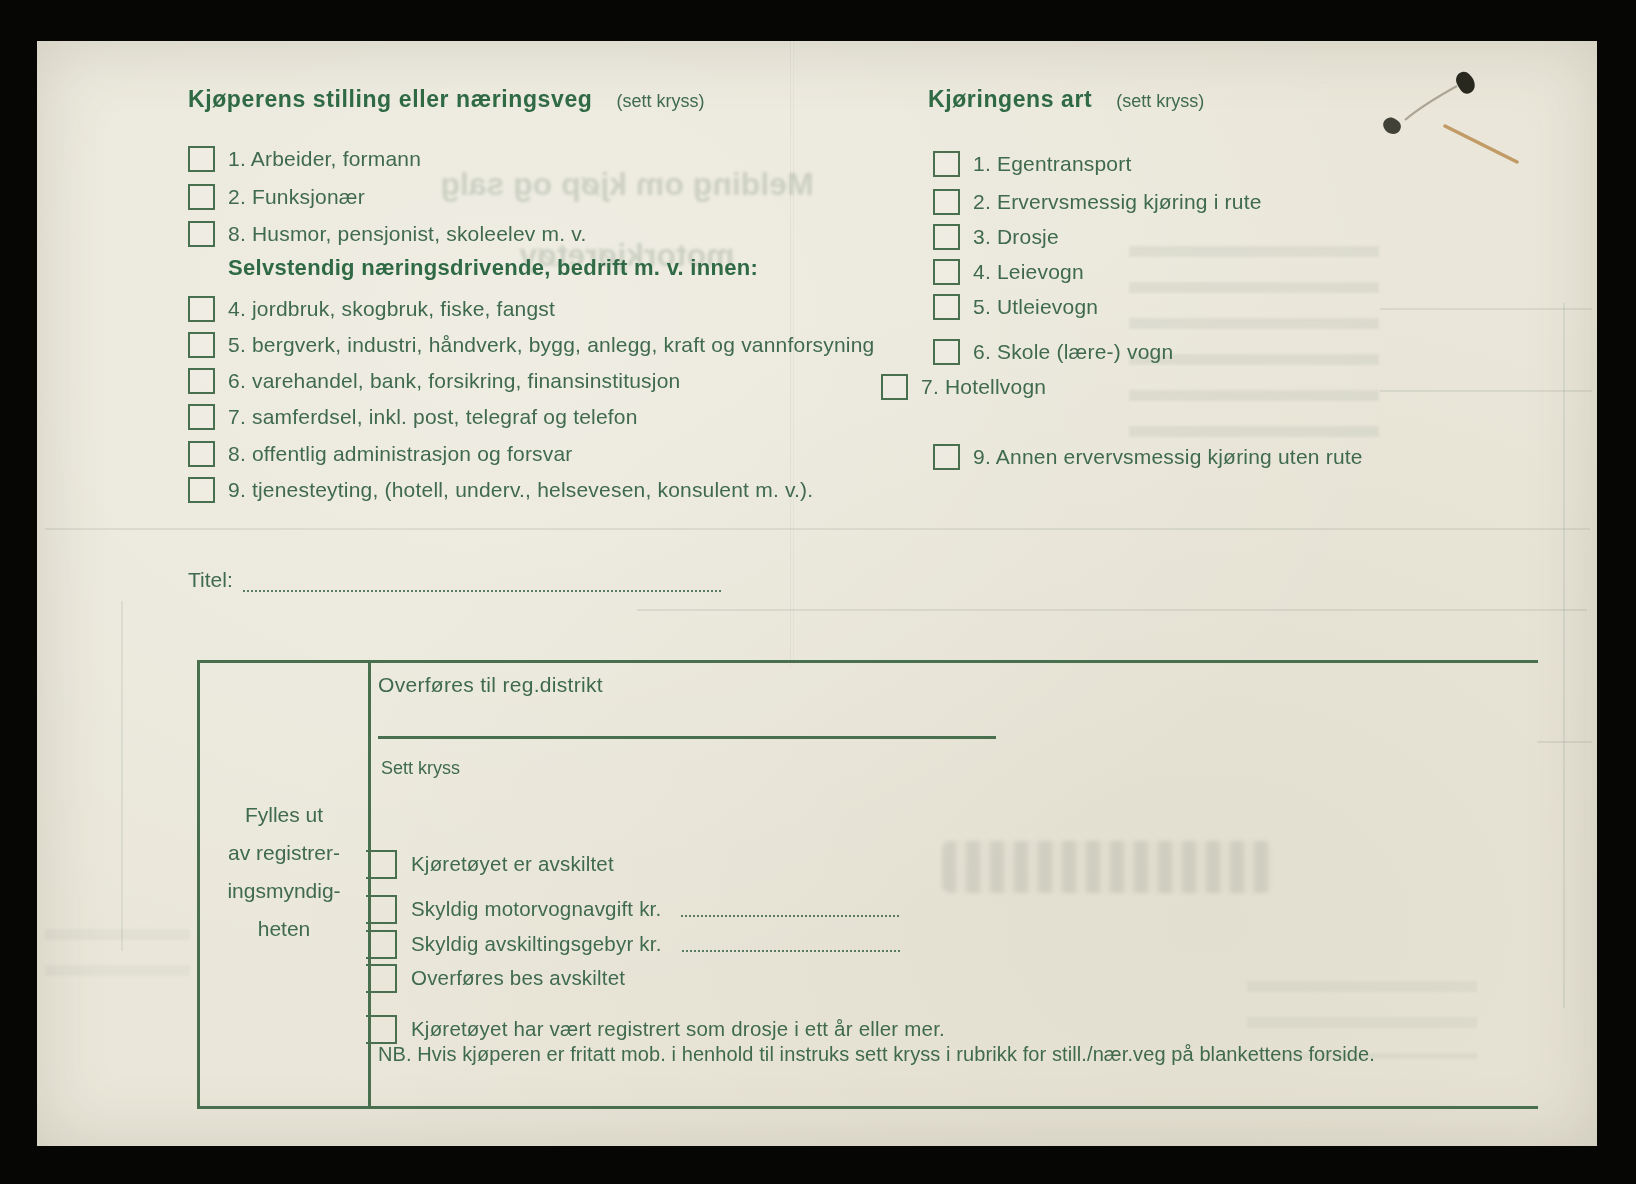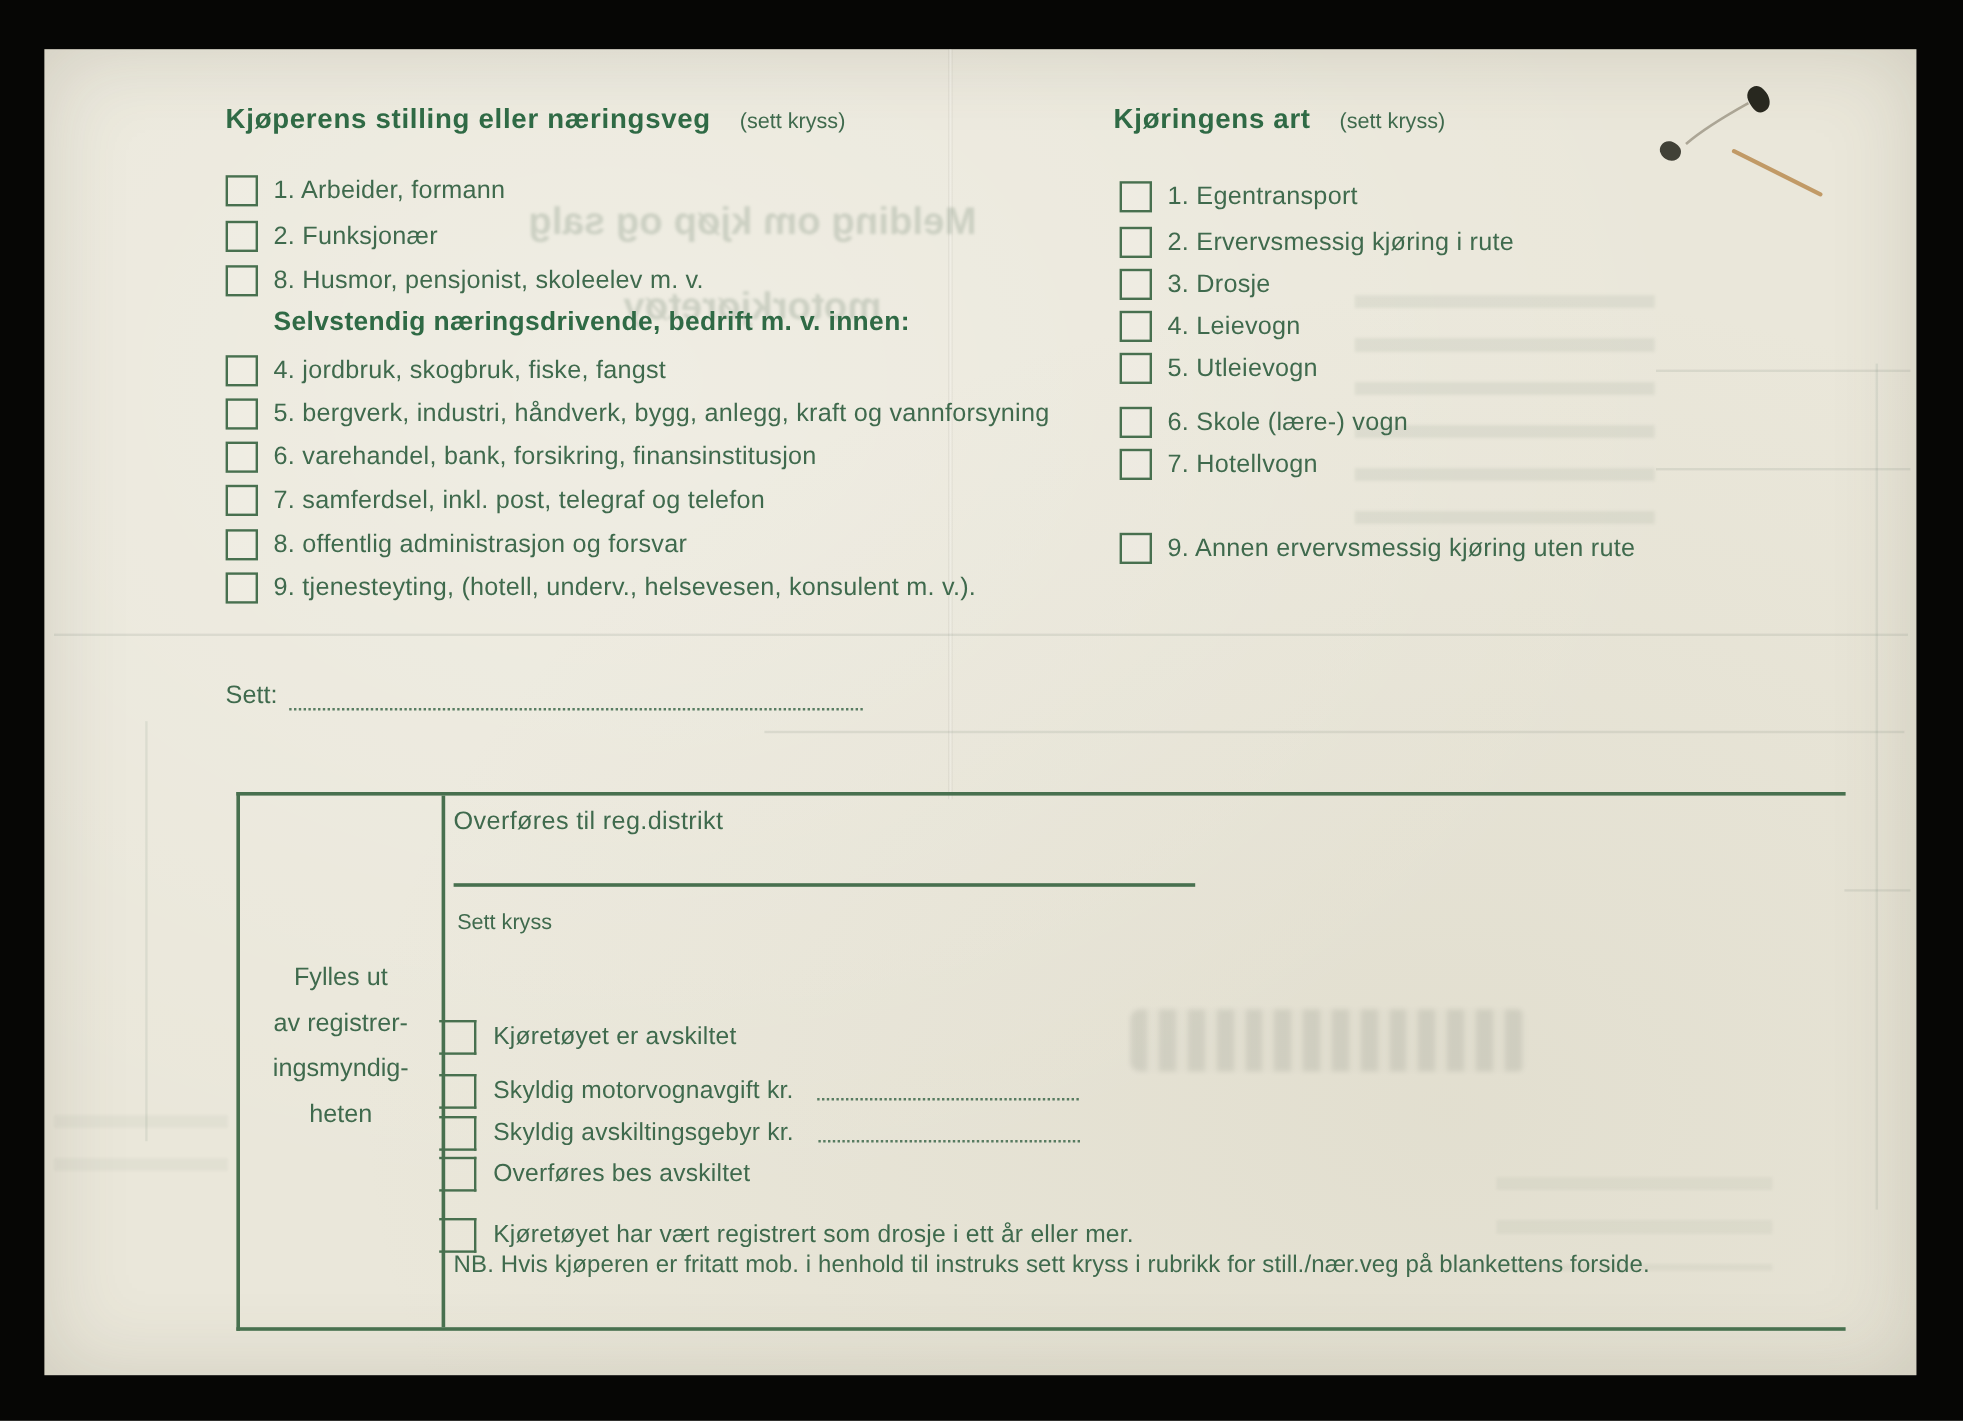--- a/index.html
+++ b/index.html
@@ -159,31 +159,31 @@
     <span class="itext">4. Leievogn</span>
   </div>
   <div class="crow" style="left:896px;top:252px;">
     <span class="cb"></span>
     <span class="itext">5. Utleievogn</span>
   </div>
   <div class="crow" style="left:896px;top:297px;">
     <span class="cb"></span>
     <span class="itext">6. Skole (lære-) vogn</span>
   </div>
-  <div class="crow" style="left:896px;top:332px;">
+  <div class="crow" style="left:844px;top:332px;">
     <span class="cb"></span>
     <span class="itext">7. Hotellvogn</span>
   </div>
   <div class="crow" style="left:896px;top:402px;">
     <span class="cb"></span>
     <span class="itext">9. Annen ervervsmessig kjøring uten rute</span>
   </div>
 
   <div class="titel-row">
-    <span class="titel-label">Sett:</span>
+    <span class="titel-label">Titel:</span>
     <span class="leader" style="width:478px;"></span>
   </div>
 
   <div class="abox">
     <div class="divider"></div>
 
     <div class="side-label">
       <div>Fylles ut</div>
       <div>av registrer-</div>
       <div>ingsmyndig-</div>

